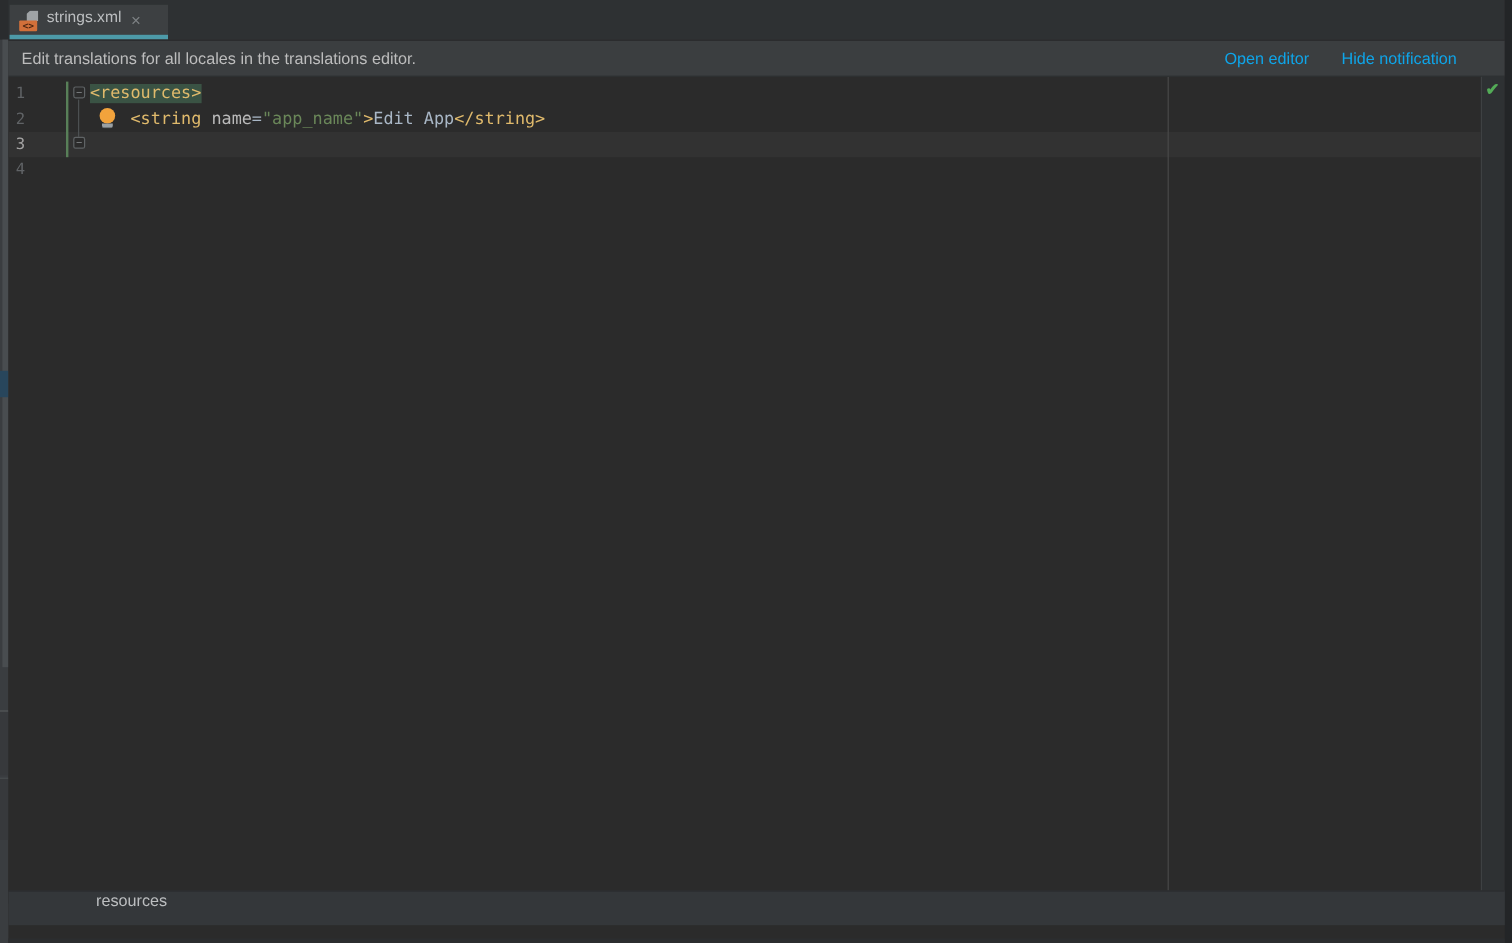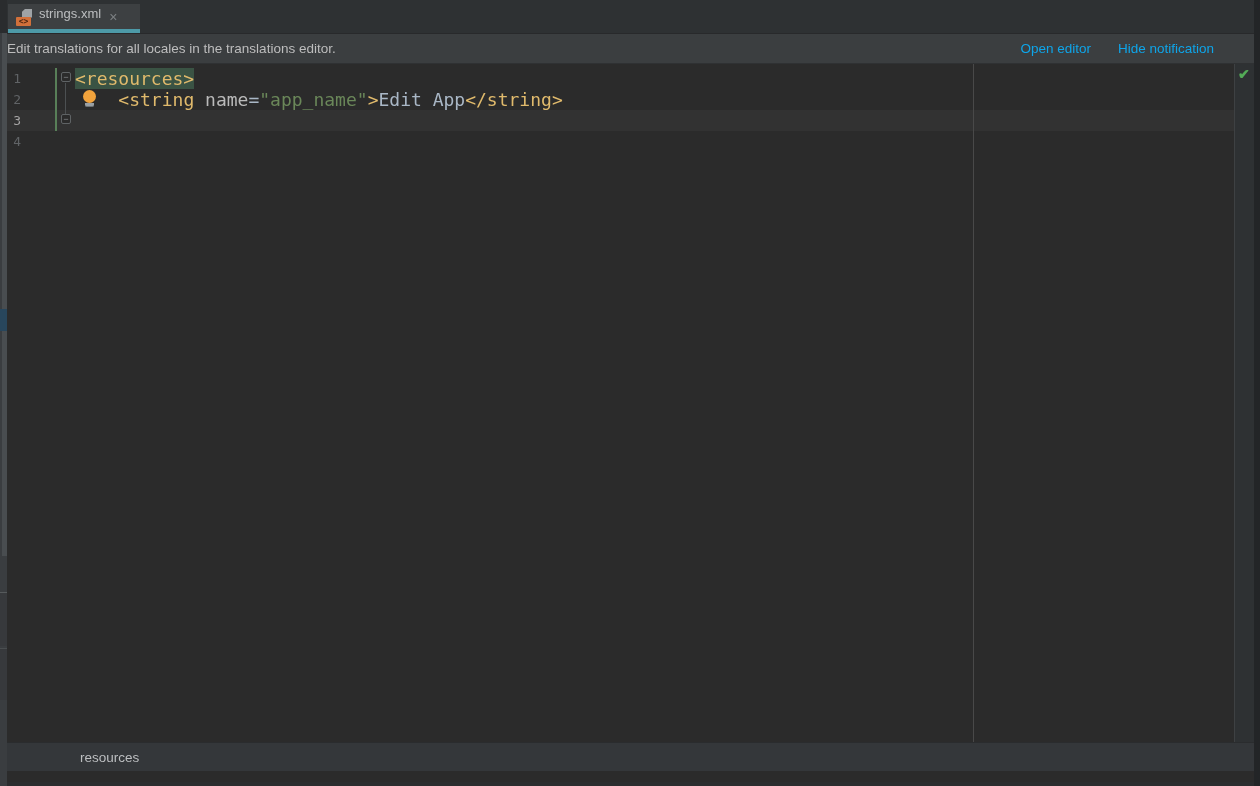--- a/index.html
+++ b/index.html
@@ -28,41 +28,41 @@
                      clip-path:polygon(0 35%, 35% 0, 100% 0, 100% 100%, 0 100%); }
   .xml-icon .badge { position:absolute; left:0; bottom:0; width:15px; height:9px; background:#d2703a;
                      border-radius:1px; color:#4a2410; font-family:"DejaVu Sans Mono",monospace;
                      font-size:8px; font-weight:bold; line-height:9px; text-align:center; }
   #tab-close { color:#7d8184; font-size:14px; line-height:14px; cursor:pointer; }
 
   
   #notif { left:7px; top:33px; width:1247px; height:31px; background:#3b3e40;
            border-top:1px solid #28292b; border-bottom:1px solid #2f3133;
            display:flex; align-items:center; }
-  #notif-msg { color:#bdbdbd; font-size:13.5px; margin-left:0; flex:1 1 auto; }
+  #notif-msg { color:#bdbdbd; font-size:13.5px; margin-left:11px; flex:1 1 auto; }
   .notif-link { color:#0ea5e9; font-size:13.5px; cursor:pointer; white-space:nowrap; }
   #notif-link-open { margin-right:27px; }
   #notif-link-hide { margin-right:40px; }
 
   
   #editor { left:7px; top:64px; width:1227px; height:689px; background:#2b2b2b; overflow:hidden; }
   #caret-line { left:0; top:46px; width:1227px; height:21px; background:#323232; }
   .lnum { position:absolute; left:0; width:14px; height:21px; color:#606366; text-align:right;
           font-family:"DejaVu Sans Mono",monospace; font-size:13px; line-height:21px; }
   .lnum.active { color:#a4a3a3; }
   #vcs-bar { left:48px; top:4px; width:2px; height:63px; background:#587f58; cursor:pointer; }
   .fold { position:absolute; left:54px; width:10px; height:10px; border:1px solid #5f6365;
           border-radius:2px; color:#8a8e90; font-size:9px; line-height:8px; text-align:center;
           background:#2b2b2b; cursor:pointer; }
   #fold-line { left:58px; top:19px; width:1px; height:31px; background:#4c5052; }
   #margin-guide { left:966px; top:0; width:1px; height:689px; background:#494949; }
 
   #code { left:68px; top:4px; width:1159px; }
   .code-line { height:21px; line-height:21px; font-family:"DejaVu Sans Mono",monospace;
-               font-size:18px; white-space:pre; }
+               font-size:14px; white-space:pre; }
   .tok { white-space:pre; }
   .tag   { color:#e0ba6c; }
   .tag-b { color:#ffc66d; font-weight:bold; }
   .attr  { color:#bababa; }
   .plain { color:#a9b7c6; }
   .str   { color:#6a8759; }
   .hl    { background:#3a5344; }
 
   .bulb { position:absolute; left:76px; top:26px; width:13px; height:17px; cursor:pointer; }
   .bulb .glass { width:13px; height:13px; border-radius:50%; background:#f2a33c; }
@@ -71,21 +71,21 @@
 
   
   #stripe { left:1234px; top:64px; width:20px; height:689px; background:#2e3133;
             border-left:1px solid #3e4143; }
   #inspect-ok { position:absolute; left:3px; top:2px; color:#53ab57; font-size:14px;
                 font-weight:bold; cursor:pointer; }
   #right-edge { left:1254px; top:0; width:6px; height:786px; background:#232527; }
 
   
   #crumbs { left:7px; top:742px; width:1247px; height:29px; background:#34373a;
-            border-top:1px solid #2a2c2e; display:flex; align-items:center; }
+            border-top:1px solid #2a2c2e; display:flex; align-items:flex-start; }
   #crumb-resources { color:#bcbec0; font-size:13.5px; margin-left:73px; cursor:pointer; }
   #bottom-edge { left:7px; top:782px; width:1247px; height:4px; background:#2b2d2f; }
 </style>
 </head>
 <body>
 
 <div id="stage">
 
   <div id="left-strip" class="abs">
     <div class="abs ls-top"></div>

